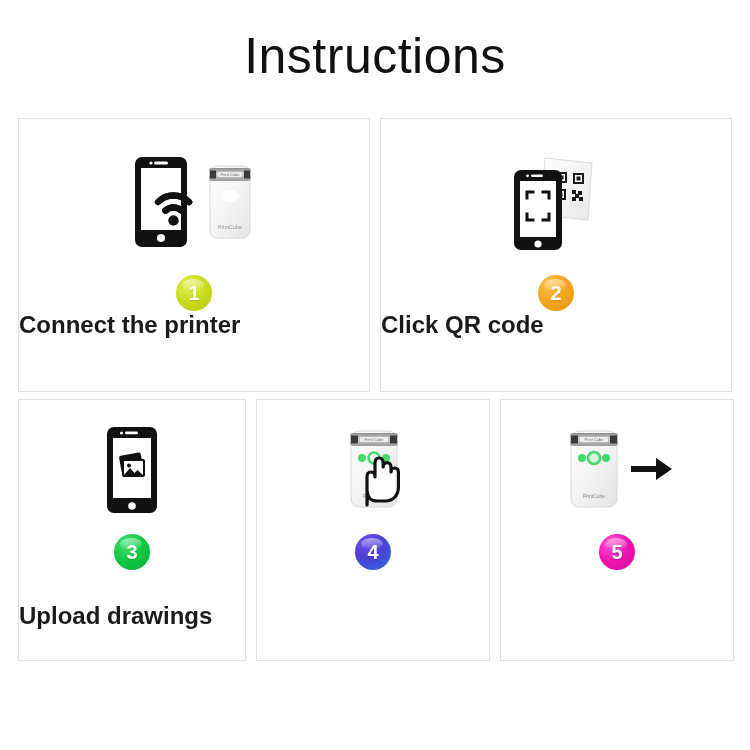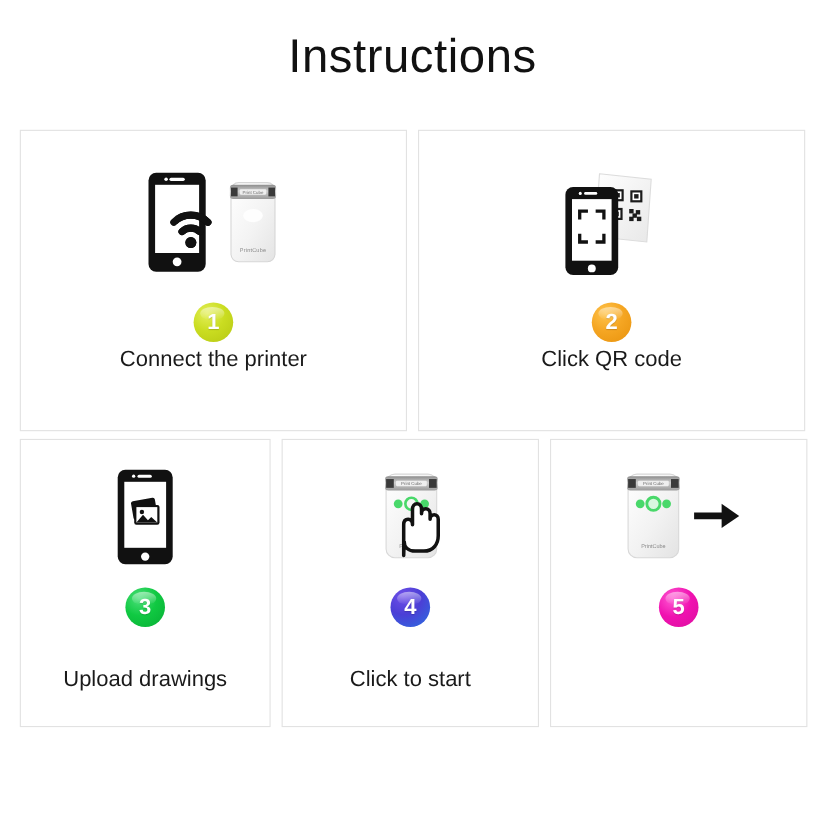--- a/index.html
+++ b/index.html
@@ -22,21 +22,21 @@
     background: #ffffff;
   }
 
   
   .page-title {
     position: absolute;
     top: 26px;
     left: 0;
     width: 750px;
     text-align: center;
-    font-size: 43px;
+    font-size: 50px;
     font-weight: 400;
     letter-spacing: 0.5px;
     color: #111111;
     line-height: 1.2;
   }
 
   
   .steps-grid {
     position: absolute;
     top: 118px;
@@ -104,27 +104,27 @@
   .row-two .badge { margin-top: 16px; }
 
   .badge-1 { background: radial-gradient(circle at 35% 28%, #e3ef5a 0%, #cadd21 45%, #b6c713 100%); }
   .badge-2 { background: radial-gradient(circle at 35% 28%, #ffc44d 0%, #f5a623 45%, #e8920c 100%); }
   .badge-3 { background: radial-gradient(circle at 35% 28%, #4ce07b 0%, #10c942 45%, #07ae34 100%); }
   .badge-4 { background: radial-gradient(circle at 32% 22%, #6f4fe8 0%, #4b3fd6 45%, #2b6fe0 100%); }
   .badge-5 { background: radial-gradient(circle at 35% 28%, #ff5ad4 0%, #f012b0 48%, #db0f9f 100%); }
 
   
   .caption {
-    font-size: 20px;
+    font-size: 24px;
     color: #1a1a1a;
-    text-align: center;
     width: 100%;
     position: absolute;
     bottom: 0;
     left: 0;
+    font-weight: bold;
   }
   .row-one .caption { bottom: 52px; }
   .row-two .caption { bottom: 30px; }
 
   
   .art-pair {
     display: flex;
     align-items: center;
     justify-content: center;
     gap: 10px;
@@ -302,21 +302,20 @@
                 <circle cx="55" cy="31" r="4"></circle>
               </g>
               <text x="43" y="71" font-family="'Liberation Sans',sans-serif" font-size="5" fill="#8a8a8a" text-anchor="middle">PrintCube</text>
             </g>
             <g>
               <path d="M36 78 L36 50 c0-3 1.5-5 4-5 2.5 0 4 2 4 5 l0 -14 c0-3 1.6-5 4.1-5 2.5 0 4.1 2 4.1 5 l0 4 c0-2.6 1.6-4.4 3.9-4.4 2.3 0 3.9 1.8 3.9 4.4 l0 5 c0-2.4 1.6-4 3.7-4 2.1 0 3.7 1.6 3.7 4 l0 15 c0 8-5 14-13 14 l-8 0 c-6 0-10-3.5-10-9 z" fill="#ffffff" stroke="#111111" stroke-width="3.2" stroke-linejoin="round"></path>
             </g>
           </svg>
         </div>
         <div class="badge badge-4">4</div>
-        <div class="caption">Click to start</div>
       </div>
 
       <div class="card card-5">
         <div class="art">
           <svg width="124" height="86" viewBox="0 0 124 86">
             <defs>
               <linearGradient id="devBody5" x1="0" y1="0" x2="1" y2="1">
                 <stop offset="0%" stop-color="#ffffff"></stop>
                 <stop offset="55%" stop-color="#f2f2f2"></stop>
                 <stop offset="100%" stop-color="#e3e3e3"></stop>

